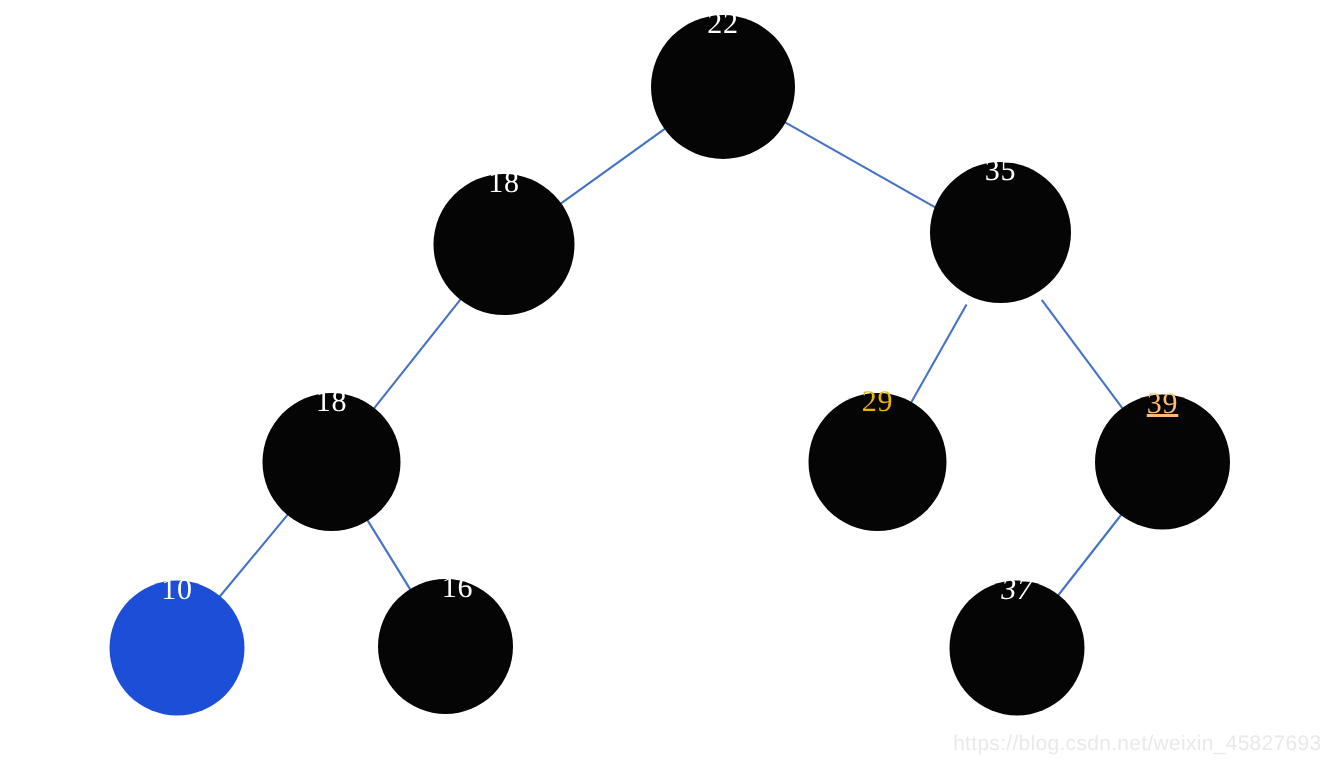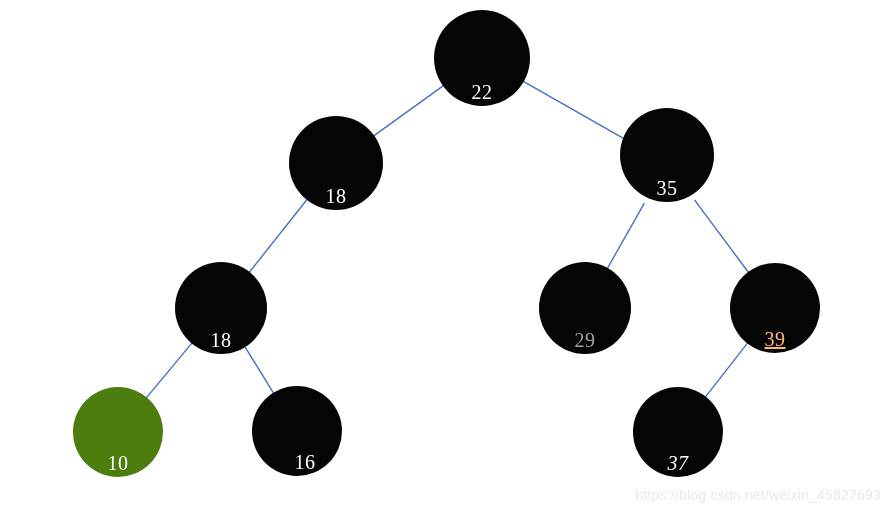--- a/index.html
+++ b/index.html
@@ -22,21 +22,21 @@
     left: 0;
     top: 0;
     width: 885px;
     height: 509px;
   }
   .tree-node {
     position: absolute;
     border-radius: 50%;
     background: #050505;
     display: flex;
-    align-items: flex-end;
+    align-items: flex-start;
     justify-content: center;
     box-sizing: border-box;
   }
   .node-label {
     color: #ffffff;
     font-family: "Liberation Serif", serif;
     font-size: 20px;
     line-height: 1;
     letter-spacing: 0.5px;
     position: relative;
@@ -75,26 +75,26 @@
       <div class="tree-node" style="left: 289px; top: 116px; width: 94px; height: 94px; background: rgb(5, 5, 5);">
         <span class="node-label" style="color: rgb(255, 255, 255);">18</span>
       </div>
       <div class="tree-node" style="left: 620px; top: 108px; width: 94px; height: 94px; background: rgb(5, 5, 5);">
         <span class="node-label" style="color: rgb(255, 255, 255);">35</span>
       </div>
       <div class="tree-node" style="left: 175px; top: 262px; width: 92px; height: 92px; background: rgb(5, 5, 5);">
         <span class="node-label" style="color: rgb(255, 255, 255);">18</span>
       </div>
       <div class="tree-node" style="left: 539px; top: 262px; width: 92px; height: 92px; background: rgb(5, 5, 5);">
-        <span class="node-label" style="color: #a3a3a3;">29</span>
+        <span class="node-label" style="color: #eab308;">29</span>
       </div>
       <div class="tree-node" style="left: 730px; top: 263px; width: 90px; height: 90px; background: rgb(5, 5, 5);">
         <span class="node-label" style="color: #fdba74; text-decoration: underline;">39</span>
       </div>
-      <div class="tree-node" style="left: 73px; top: 387px; width: 90px; height: 90px; background: #4d7c0f;">
+      <div class="tree-node" style="left: 73px; top: 387px; width: 90px; height: 90px; background: #1d4ed8;">
         <span class="node-label" style="color: rgb(255, 255, 255);">10</span>
       </div>
       <div class="tree-node" style="left: 252px; top: 386px; width: 90px; height: 90px; background: rgb(5, 5, 5);">
         <span class="node-label" style="color: rgb(255, 255, 255); margin-left: 16px;">16</span>
       </div>
       <div class="tree-node" style="left: 633px; top: 387px; width: 90px; height: 90px; background: rgb(5, 5, 5); font-style: italic;">
         <span class="node-label" style="color: rgb(255, 255, 255);">37</span>
       </div>
     </div>
   <div id="watermark" style="color: rgb(233, 233, 233);">https://blog.csdn.net/weixin_45827693</div>

